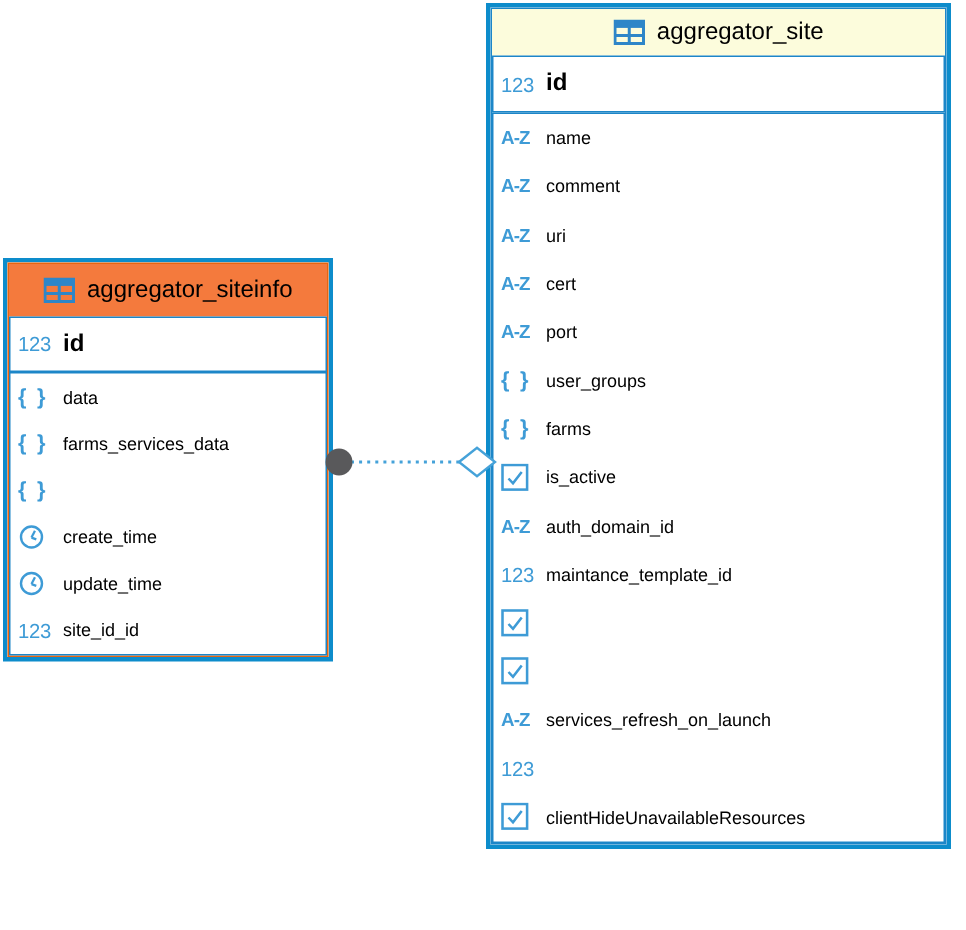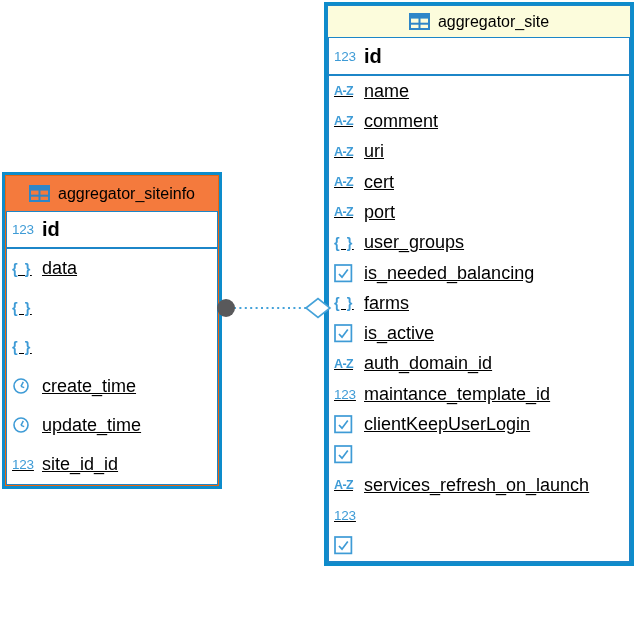--- a/index.html
+++ b/index.html
@@ -1,42 +1,42 @@
 <!DOCTYPE html>
 <html style="--sel: #0D8CCB; --sep: #1C86C8; --icon: #3E9BD6;"><head>
 <meta charset="utf-8">
 <style>
   html,body{margin:0;padding:0;background:#ffffff;font-family:"Liberation Sans",sans-serif;}
   .canvas{position:relative;width:644px;height:620px;background:#ffffff;overflow:hidden;}
 
   .entity{position:absolute;box-sizing:border-box;border:3px solid var(--sel);background:#fff;z-index:1;}
   .ent-inner{box-sizing:border-box;height:100%;border:1px solid var(--accent);display:flex;flex-direction:column;background:#fff;}
 
-  .t0{left:2px;top:172px;width:220px;height:317px;--accent:#E9650E;--headh:35px;--pkh:37px;}
+  .t0{left:2px;top:172px;width:220px;height:269px;--accent:#E9650E;--headh:35px;--pkh:37px;}
   .t1{left:324px;top:2px;width:310px;height:564px;--accent:#1C86C8;--headh:31px;--pkh:38px;}
 
   .ent-header{flex:0 0 var(--headh);background:var(--header-bg);display:flex;align-items:center;justify-content:center;gap:8px;}
   .ent-title{font-size:16px;color:#000;}
   .table-icon{display:flex;align-items:center;}
 
   .pk-box{flex:0 0 var(--pkh);box-sizing:border-box;border:1px solid var(--sep);display:flex;flex-direction:column;justify-content:center;}
-  .cols-box{flex:1;box-sizing:border-box;border:1px solid var(--sep);display:flex;flex-direction:column;text-decoration:underline;}
+  .cols-box{flex:1;box-sizing:border-box;border:1px solid var(--sep);display:flex;flex-direction:column;}
 
   .ent-row{display:flex;align-items:center;padding-left:5px;box-sizing:border-box;}
   .cols-box .ent-row{flex:1;}
   .pk-box .ent-row{height:100%;}
 
   .icon-cell{flex:0 0 28px;display:flex;align-items:center;justify-content:flex-start;}
   .ticon{color:var(--icon);display:inline-block;}
   .ticon.num{font-size:13.5px;letter-spacing:-0.2px;}
   .ticon.str{font-size:12.5px;font-weight:600;letter-spacing:-0.6px;}
   .ticon.json{font-size:14.5px;font-weight:600;letter-spacing:1.5px;}
 
-  .col-label{font-size:18px;color:#000;margin-left:2px;white-space:nowrap;}
-  .pk-box .col-label{font-weight:bold;font-size:20px;}
+  .col-label{font-size:12px;color:#000;margin-left:2px;white-space:nowrap;}
+  .pk-box .col-label{font-weight:bold;font-size:16px;}
 
   .connector{position:absolute;left:207px;top:288px;z-index:5;overflow:visible;}
 </style>
 </head>
 <body>
 
 <div class="canvas">
 
   <div class="entity t0" style="--header-bg: #F47A3D; --accent: #E9650E;">
     <div class="ent-inner">
@@ -63,20 +63,21 @@
           <div class="ent-row">
             <span class="icon-cell">
               <span class="ticon json">{ }</span>
             </span>
             <span class="col-label">data</span>
           </div>
           <div class="ent-row">
             <span class="icon-cell">
               <span class="ticon json">{ }</span>
             </span>
+            <span class="col-label">farms_services_data</span>
           </div>
           <div class="ent-row">
             <span class="icon-cell">
               <span class="ticon json">{ }</span>
             </span>
           </div>
           <div class="ent-row">
             <span class="icon-cell">
               <svg width="18" height="18" viewBox="0 0 18 18">
        <circle cx="9" cy="9" r="7" fill="none" stroke="#3E9BD6" stroke-width="1.6"></circle>
@@ -159,29 +160,20 @@
             <span class="col-label">port</span>
           </div>
           <div class="ent-row">
             <span class="icon-cell">
               <span class="ticon json">{ }</span>
             </span>
             <span class="col-label">user_groups</span>
           </div>
           <div class="ent-row">
             <span class="icon-cell">
-              <svg width="19" height="19" viewBox="0 0 19 19">
-       <rect x="1" y="1" width="16.4" height="16.4" fill="#ffffff" stroke="#3E9BD6" stroke-width="1.7"></rect>
-       <path d="M5 10 L8 13.2 L13.8 5.6" fill="none" stroke="#3E9BD6" stroke-width="1.7"></path>
-     </svg>
-            </span>
-            <span class="col-label">is_needed_balancing</span>
-          </div>
-          <div class="ent-row">
-            <span class="icon-cell">
               <span class="ticon json">{ }</span>
             </span>
             <span class="col-label">farms</span>
           </div>
           <div class="ent-row">
             <span class="icon-cell">
               <svg width="19" height="19" viewBox="0 0 19 19">
        <rect x="1" y="1" width="16.4" height="16.4" fill="#ffffff" stroke="#3E9BD6" stroke-width="1.7"></rect>
        <path d="M5 10 L8 13.2 L13.8 5.6" fill="none" stroke="#3E9BD6" stroke-width="1.7"></path>
      </svg>
@@ -200,21 +192,20 @@
             </span>
             <span class="col-label">maintance_template_id</span>
           </div>
           <div class="ent-row">
             <span class="icon-cell">
               <svg width="19" height="19" viewBox="0 0 19 19">
        <rect x="1" y="1" width="16.4" height="16.4" fill="#ffffff" stroke="#3E9BD6" stroke-width="1.7"></rect>
        <path d="M5 10 L8 13.2 L13.8 5.6" fill="none" stroke="#3E9BD6" stroke-width="1.7"></path>
      </svg>
             </span>
-            <span class="col-label">clientKeepUserLogin</span>
           </div>
           <div class="ent-row">
             <span class="icon-cell">
               <svg width="19" height="19" viewBox="0 0 19 19">
        <rect x="1" y="1" width="16.4" height="16.4" fill="#ffffff" stroke="#3E9BD6" stroke-width="1.7"></rect>
        <path d="M5 10 L8 13.2 L13.8 5.6" fill="none" stroke="#3E9BD6" stroke-width="1.7"></path>
      </svg>
             </span>
           </div>
           <div class="ent-row">
@@ -228,20 +219,21 @@
               <span class="ticon num">123</span>
             </span>
           </div>
           <div class="ent-row">
             <span class="icon-cell">
               <svg width="19" height="19" viewBox="0 0 19 19">
        <rect x="1" y="1" width="16.4" height="16.4" fill="#ffffff" stroke="#3E9BD6" stroke-width="1.7"></rect>
        <path d="M5 10 L8 13.2 L13.8 5.6" fill="none" stroke="#3E9BD6" stroke-width="1.7"></path>
      </svg>
             </span>
+            <span class="col-label">clientHideUnavailableResources</span>
           </div>
         </div>
     </div>
   </div>
 
   <svg class="connector" width="135" height="42">
     <line id="rel-line" x1="27" y1="20" x2="100" y2="20" stroke-width="2" stroke-dasharray="2 3.4" stroke="#45A2D9"></line>
     <circle id="rel-dot" cx="19" cy="20" r="9" fill="#59595B"></circle>
     <polygon id="rel-diamond" points="99,20 111,10.5 123,20 111,29.5" fill="#ffffff" stroke-width="1.6" stroke="#45A2D9"></polygon>
   </svg>

